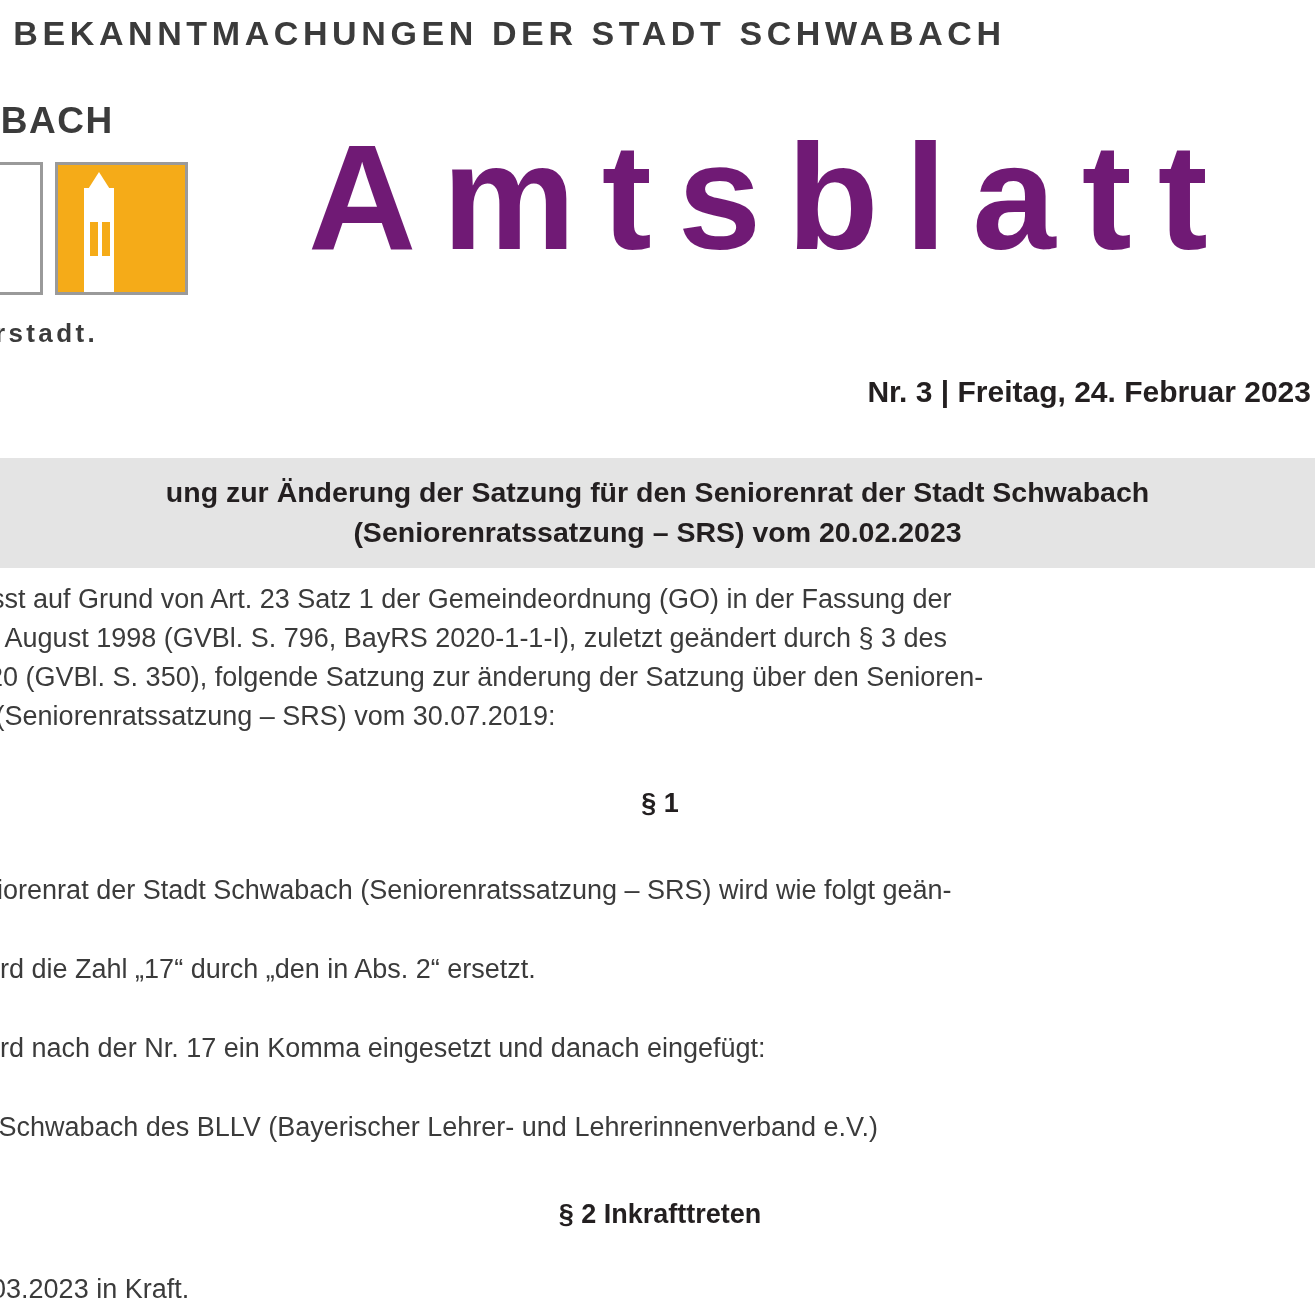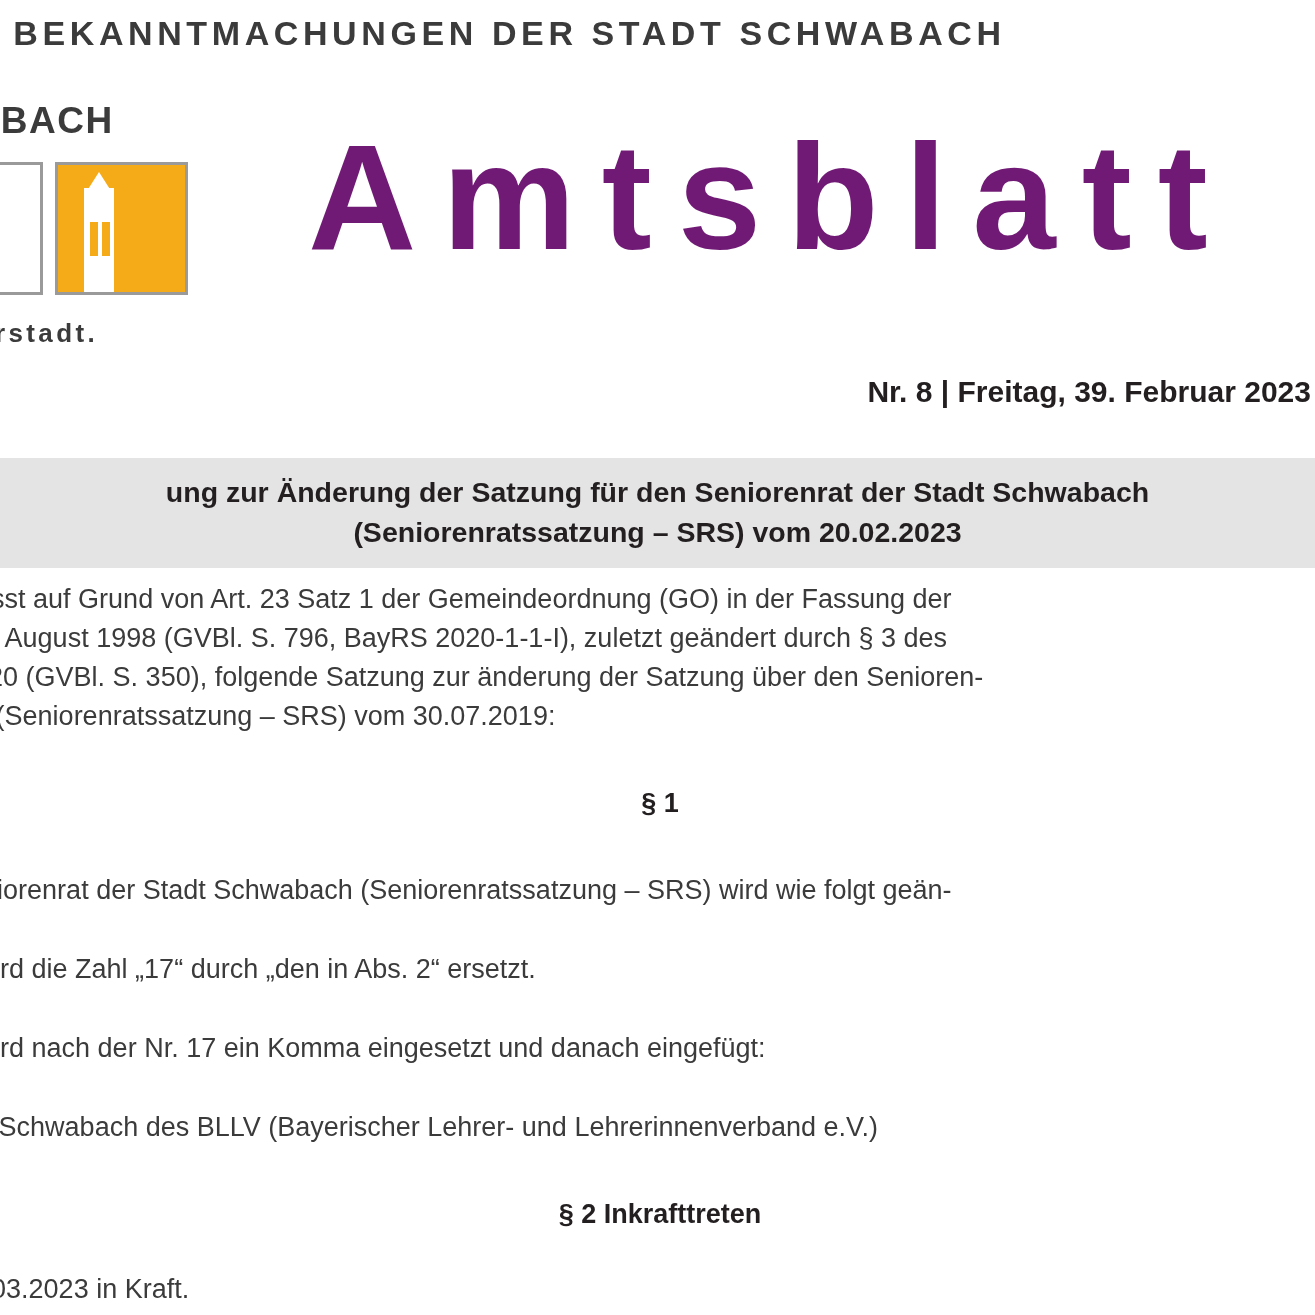--- a/index.html
+++ b/index.html
@@ -207,21 +207,21 @@
         <div class="win w1"></div>
         <div class="win w2"></div>
       </div>
     </div>
   </div>
   <div class="logo-tagline">hlägerstadt.</div>
 </div>
 
 <div class="amtsblatt">Amtsblatt</div>
 
-<div class="issue-line">Nr. 8 | Freitag, 39. Februar 2023</div>
+<div class="issue-line">Nr. 3 | Freitag, 24. Februar 2023</div>
 
 <div class="title-band">
   <div class="line">ung zur Änderung der Satzung für den Seniorenrat der Stadt Schwabach</div>
   <div class="line">(Seniorenratssatzung – SRS) vom 20.02.2023</div>
 </div>
 
 <div class="body">
   <div class="para">bach erlässt auf Grund von Art. 23 Satz 1 der Gemeindeordnung (GO) in der Fassung der</div>
   <div class="para">g vom 22. August 1998 (GVBl. S. 796, BayRS 2020-1-1-I), zuletzt geändert durch § 3 des</div>
   <div class="para">4. Juli 2020 (GVBl. S. 350), folgende Satzung zur änderung der Satzung über den Senioren-</div>

